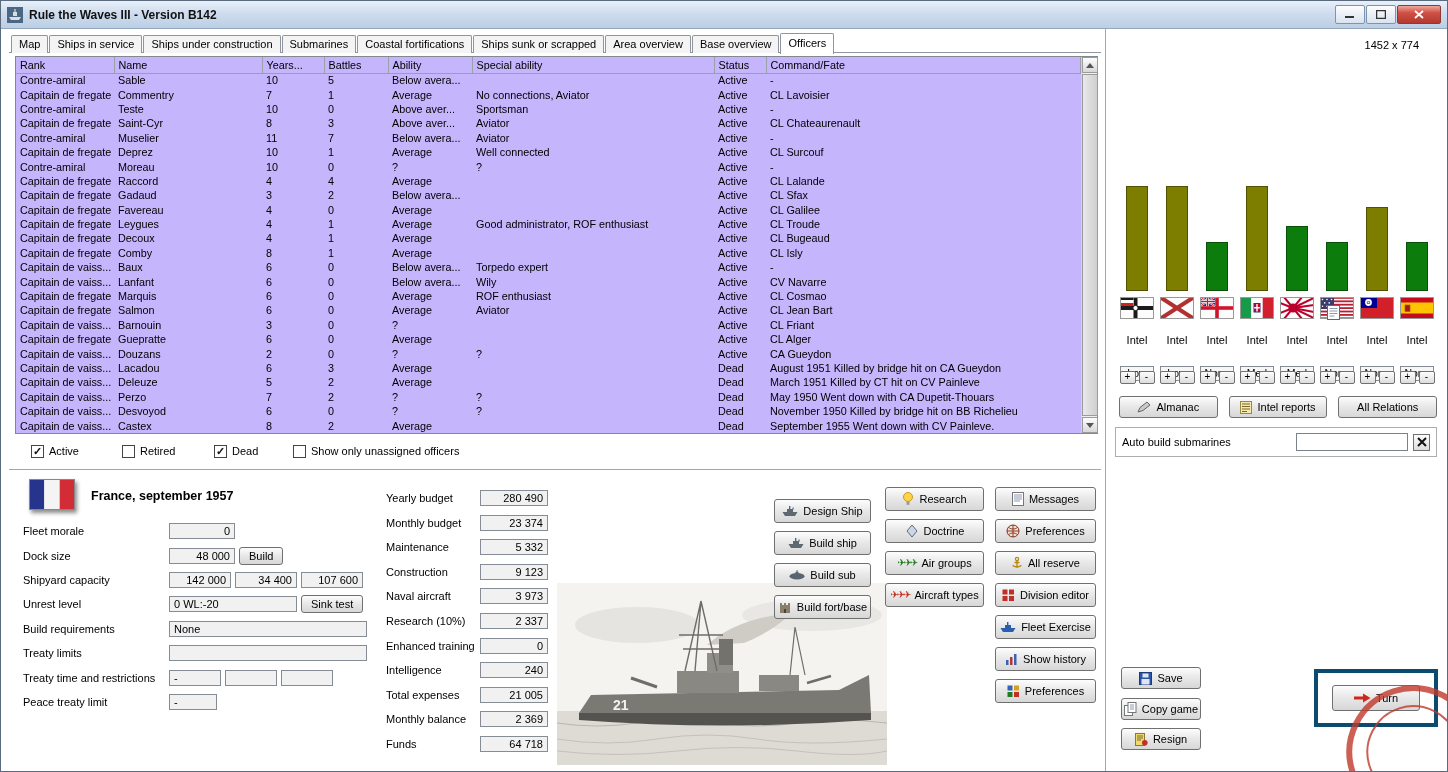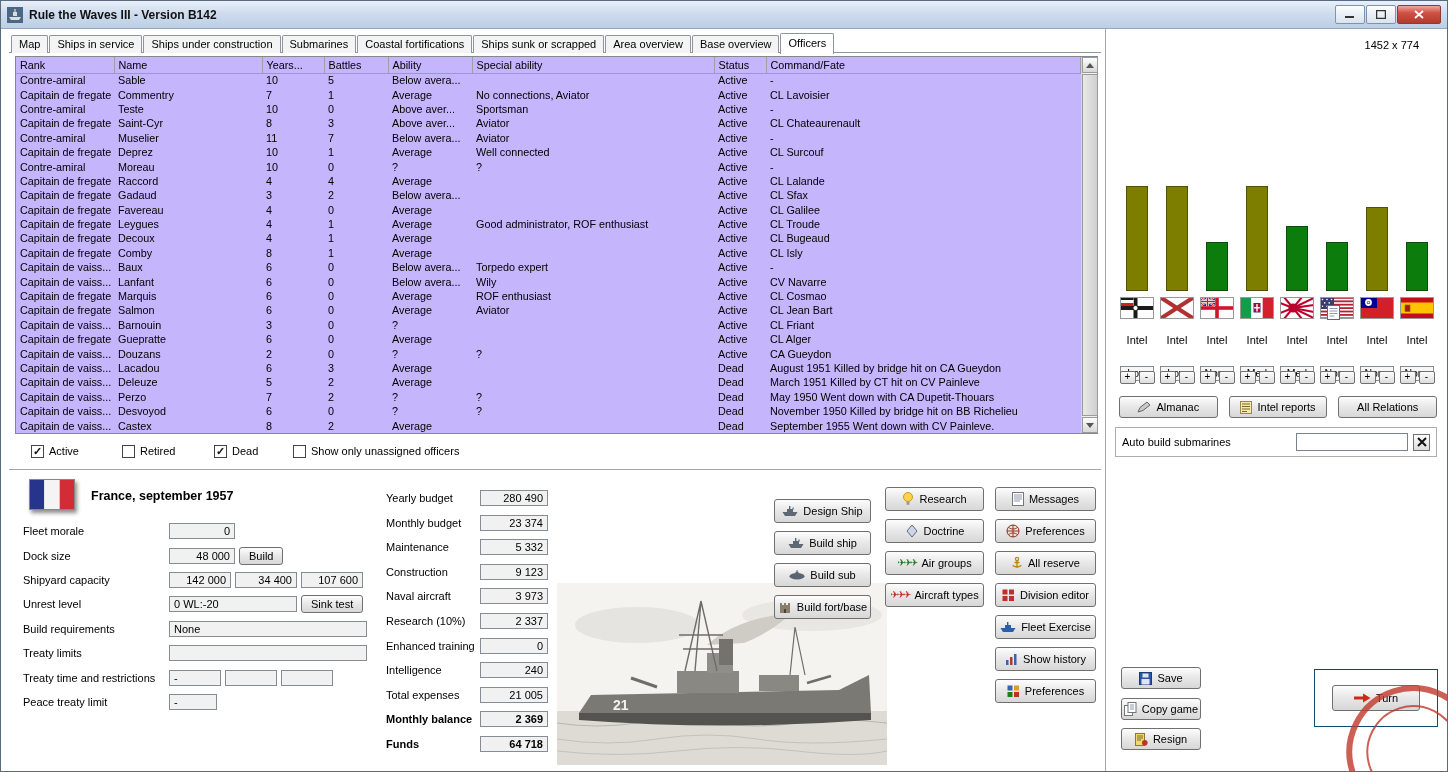--- a/index.html
+++ b/index.html
@@ -74,21 +74,21 @@
   [data-row-id="peace-treaty"] .vbox { width:48px; text-align:left; }
 
   .btn { background:linear-gradient(#fdfdfd,#e9e9e9 45%,#d7d7d7); border:1px solid #707070; border-radius:3px;
     font-family:"Liberation Sans",sans-serif; font-size:11px; color:#000; display:flex; align-items:center;
     justify-content:center; gap:5px; cursor:default; }
   .btn.sm { height:18px; padding:8px 9px; }
 
   
   .budget-fields { position:absolute; left:385px; top:461px; width:162px; }
   .b-row { display:flex; justify-content:space-between; align-items:center; height:16px; margin-bottom:8.6px; }
-  .b-row.gap { margin-top:4.5px;font-weight:bold; }
+  .b-row.gap { margin-top:4.5px; }
   .b-label { font-size:11px; white-space:nowrap; }
   .bval { width:68px; }
 
   
   .ship-art { position:absolute; left:556px; top:554px; width:330px; height:182px; z-index:1; }
 
   
   .act-col { position:absolute; top:458px; z-index:2; }
   .act-col.c1 { left:773px; width:97px;margin-top:12px; }
   .act-col.c2 { left:884px; width:99px; }
@@ -122,21 +122,21 @@
   .auto-build { position:absolute; left:1114px; top:398px; width:322px; height:30px;
     border:1px solid #adadad; box-shadow:inset 0 0 0 1px #fff; display:flex; align-items:center; padding:0 6px; }
   .auto-build .lbl { font-size:11px; flex:1; }
   .combo { width:112px; height:18px; background:#fff; border:1px solid #7a828e; }
   .xbtn { width:17px; height:17px; margin-left:5px; padding:0; background:linear-gradient(#fdfdfd,#ddd);
     border:1px solid #707070; display:flex; align-items:center; justify-content:center; }
 
   
   .foot-btn { position:absolute; left:1120px; width:80px; height:22px; }
   .turn-group { position:absolute; left:1313px; top:640px; width:124px; height:58px;
-    border:1px solid #0c4a6e; box-shadow:inset 0 0 0 1px #fff; display:flex; align-items:center; justify-content:center; }
+    border:4px solid #0c4a6e; box-shadow:inset 0 0 0 1px #fff; display:flex; align-items:center; justify-content:center; }
   .turn-btn { width:88px; height:26px; }
   .watermark { position:absolute; left:1338px; top:648px; z-index:6; pointer-events:none;
     transform:rotate(-18deg); opacity:.8; }
 </style>
 </head>
 <body>
 
 <div class="window">
 
   <div class="titlebar">

